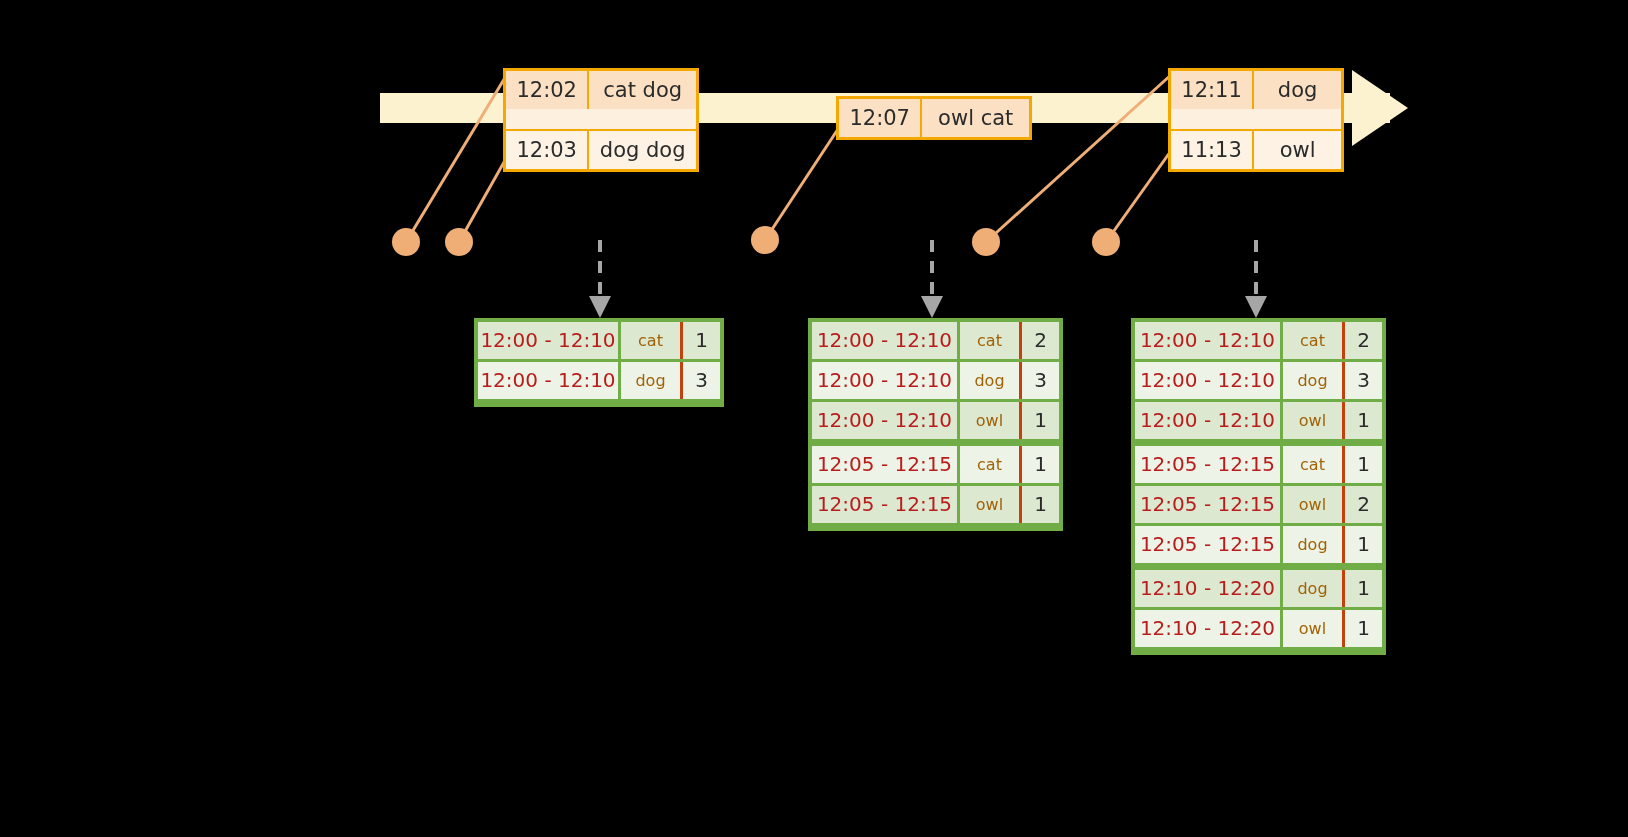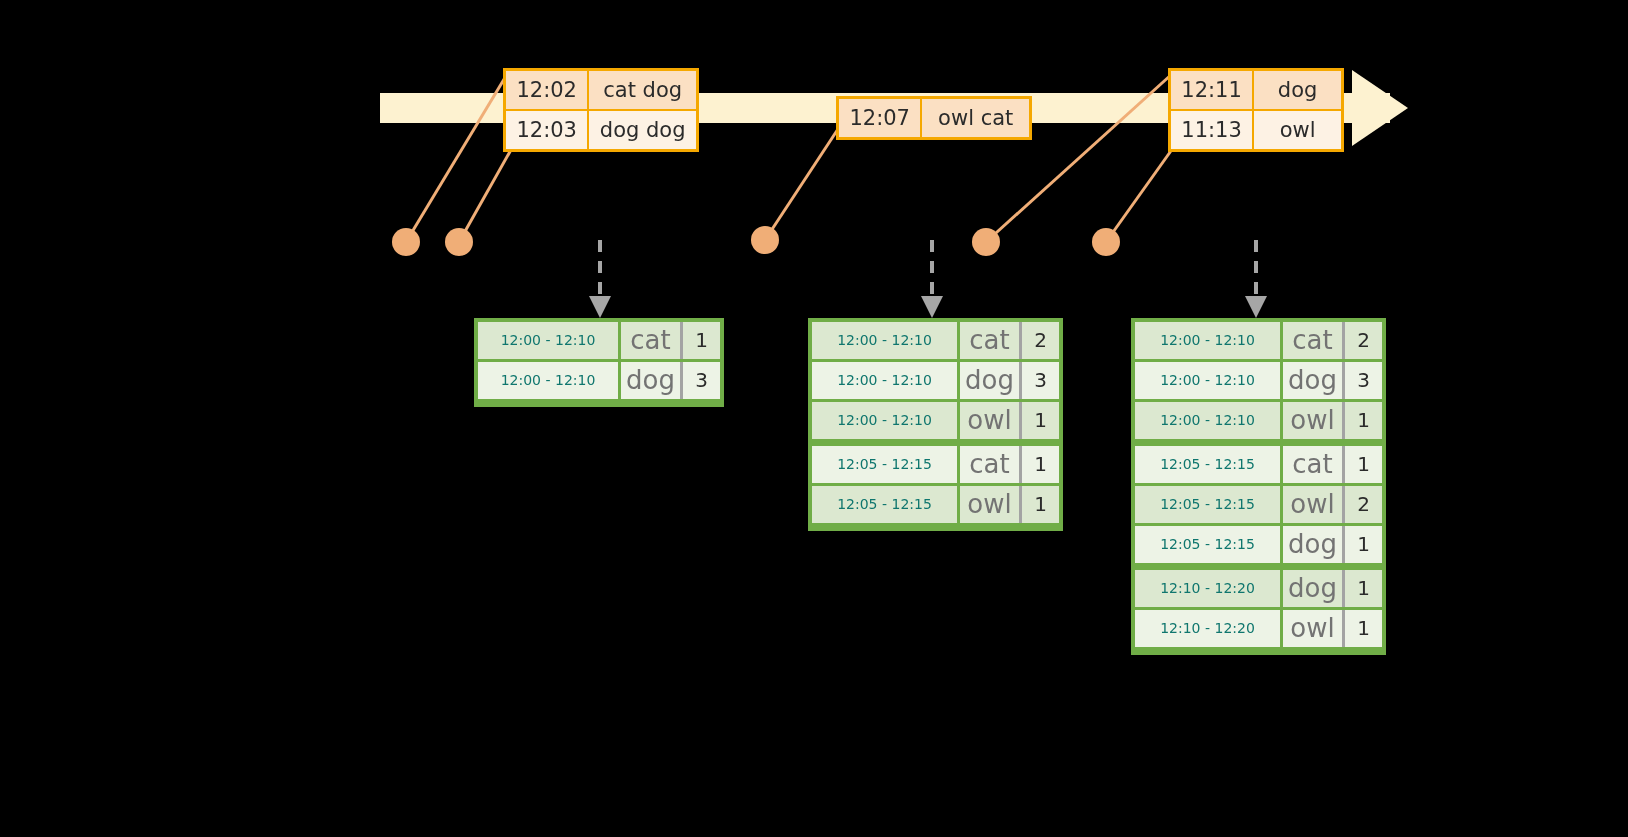--- a/index.html
+++ b/index.html
@@ -35,21 +35,21 @@
     position: absolute;
     border: 3px solid #f5a800;
     box-sizing: border-box;
     background: #fdf0de;
   }
   .event-row {
     display: flex;
     box-sizing: border-box;
   }
   .event-row.shaded { background: #fbe0c3; }
-  .event-row.plain  { background: #fdf2e4; }
+  .event-row.plain  { background: #fdf2e4; margin-top: 20px; }
   .event-row + .event-row { border-top: 2px solid #f5a800; }
 
   .event-time {
     width: 86px;
     height: 38px;
     line-height: 38px;
     text-align: center;
     font-size: 21px;
     color: #2b2b2b;
     border-right: 2px solid #f5a800;
@@ -78,32 +78,32 @@
   }
   .res-row.shaded { background: #dce8d0; }
   .res-row.plain  { background: #edf3e6; }
   .res-row + .res-row { border-top: 3px solid #70ad47; }
   .res-row.group-end { border-bottom: 4px solid #70ad47; }
 
   .res-win {
     height: 37px;
     line-height: 37px;
     text-align: center;
-    font-size: 14px;
-    color: #0f766e;
+    font-size: 20px;
+    color: #b91c1c;
     border-right: 3px solid #70ad47;
     box-sizing: border-box;
   }
   .res-key {
     height: 37px;
     line-height: 37px;
     text-align: center;
-    font-size: 26px;
-    color: #737373;
-    border-right: 3px solid #a3a3a3;
+    font-size: 16px;
+    color: #a16207;
+    border-right: 3px solid #c2410c;
     box-sizing: border-box;
   }
   .res-cnt {
     height: 37px;
     line-height: 37px;
     text-align: center;
     font-size: 20px;
     color: #2b2b2b;
     box-sizing: border-box;
   }

